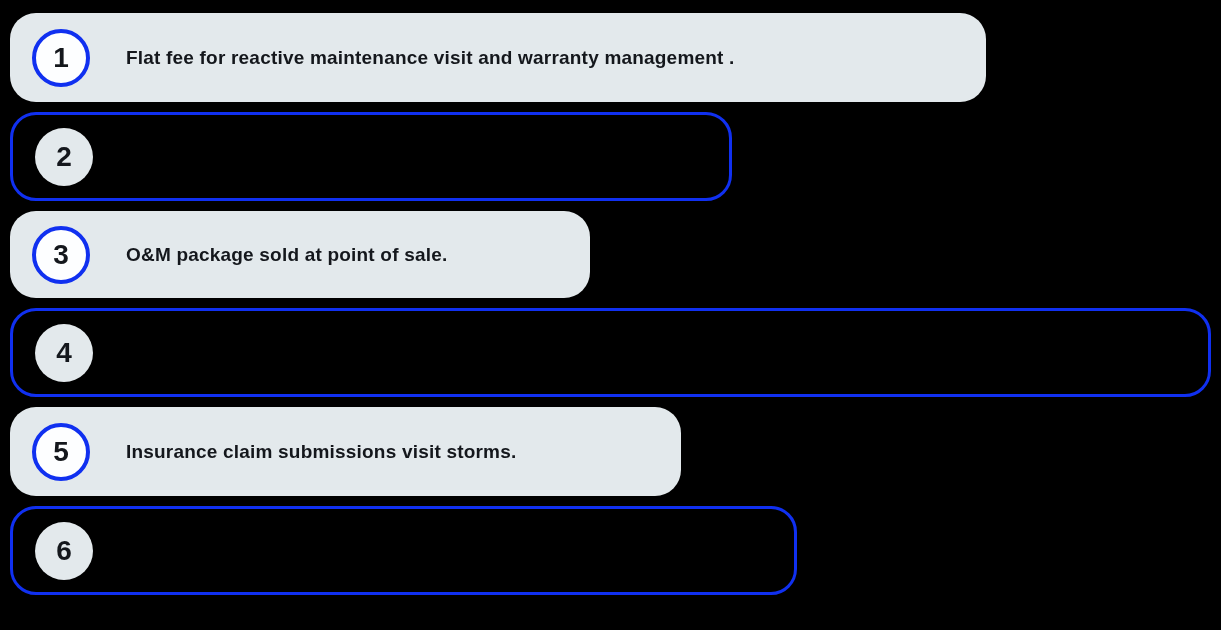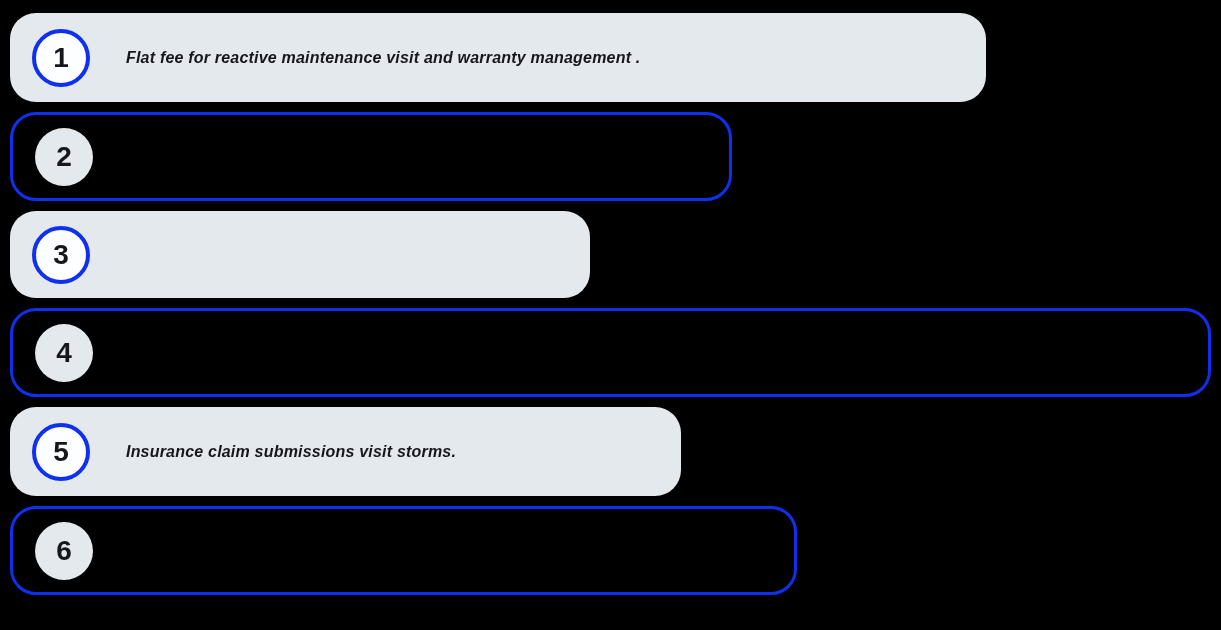--- a/index.html
+++ b/index.html
@@ -45,24 +45,23 @@
   .filled .badge{
     background:var(--circle-white);
     border:4px solid var(--blue);
   }
   .outlined .badge{
     background:var(--pill);
     border:none;
   }
   .label{
     margin-left:36px;
-    font-size:16px;font-weight:700;color:var(--ink);
+    font-size:19px;font-weight:700;color:var(--ink);
     letter-spacing:0.2px;
     white-space:nowrap;
-    font-style:italic;
   }
 </style>
 </head>
 <body>
 
 <div class="stage">
   <div class="rows">
 
     <div class="row filled">
       <div class="badge">
@@ -75,20 +74,21 @@
       <div class="badge">
         <span>2</span>
       </div>
       <div class="label"></div>
     </div>
 
     <div class="row filled">
       <div class="badge">
         <span>3</span>
       </div>
+      <div class="label">O&amp;M package sold at point of sale.</div>
     </div>
 
     <div class="row outlined">
       <div class="badge">
         <span>4</span>
       </div>
       <div class="label"></div>
     </div>
 
     <div class="row filled">

